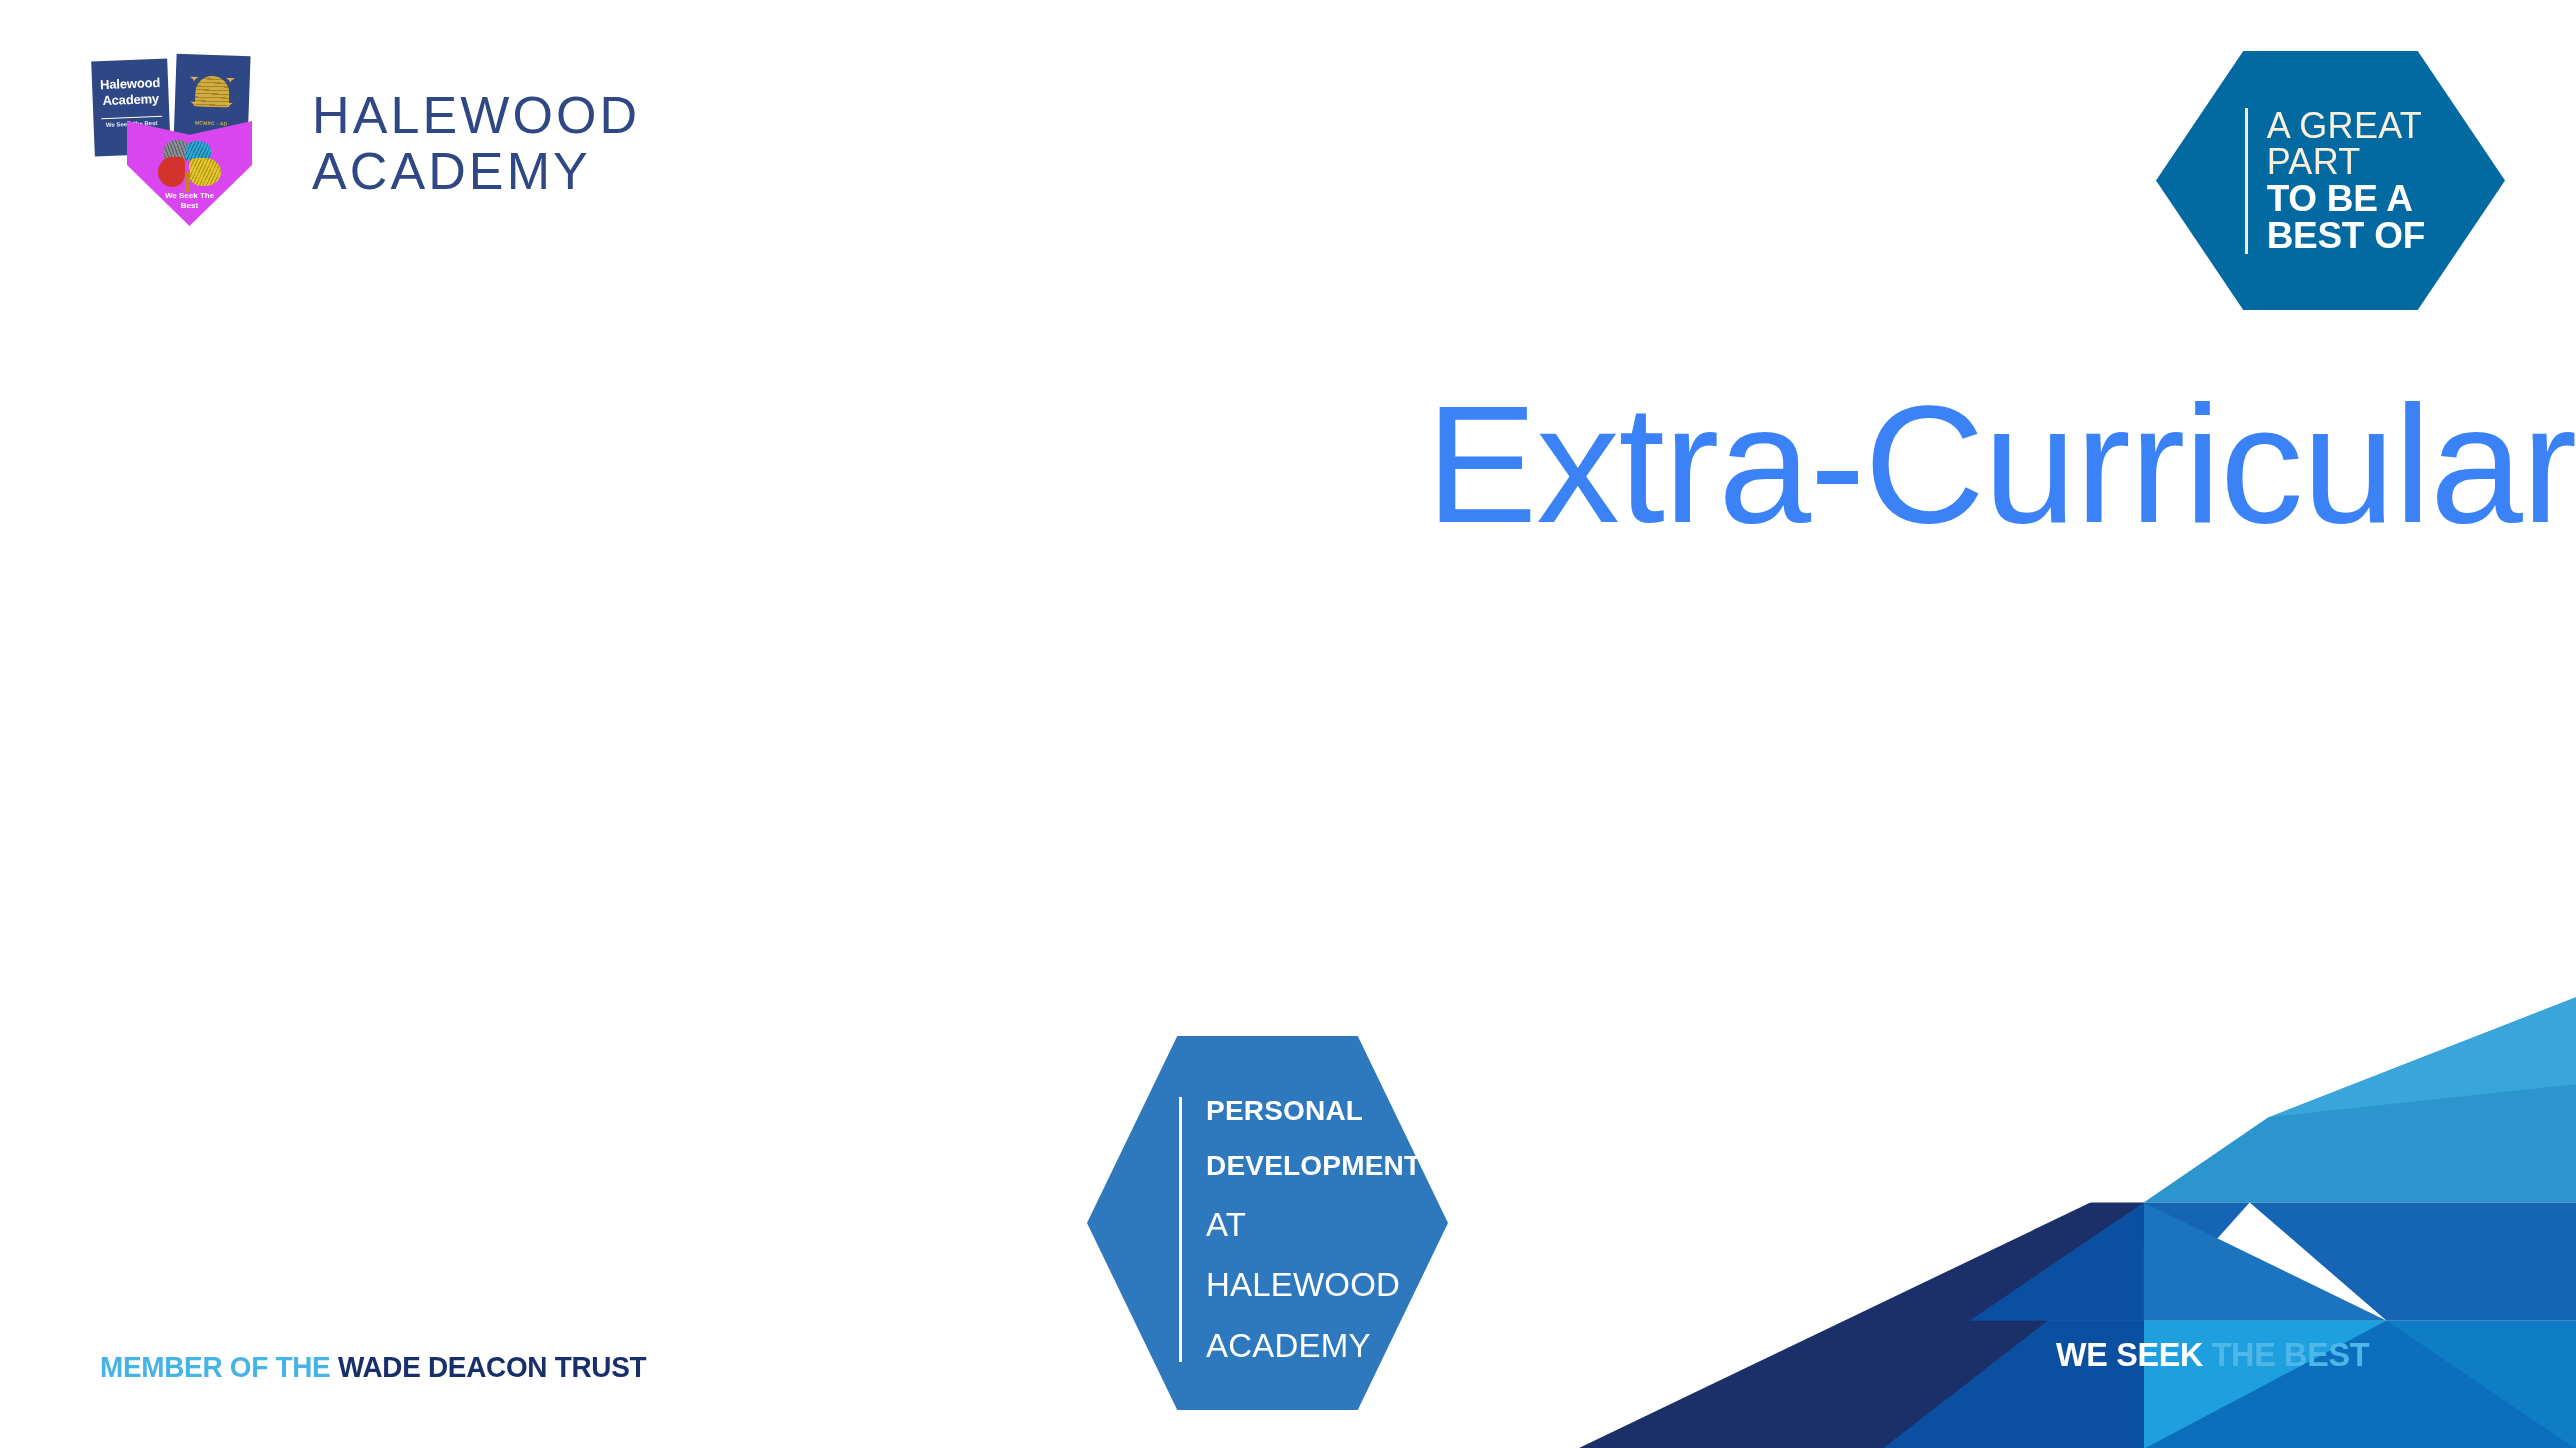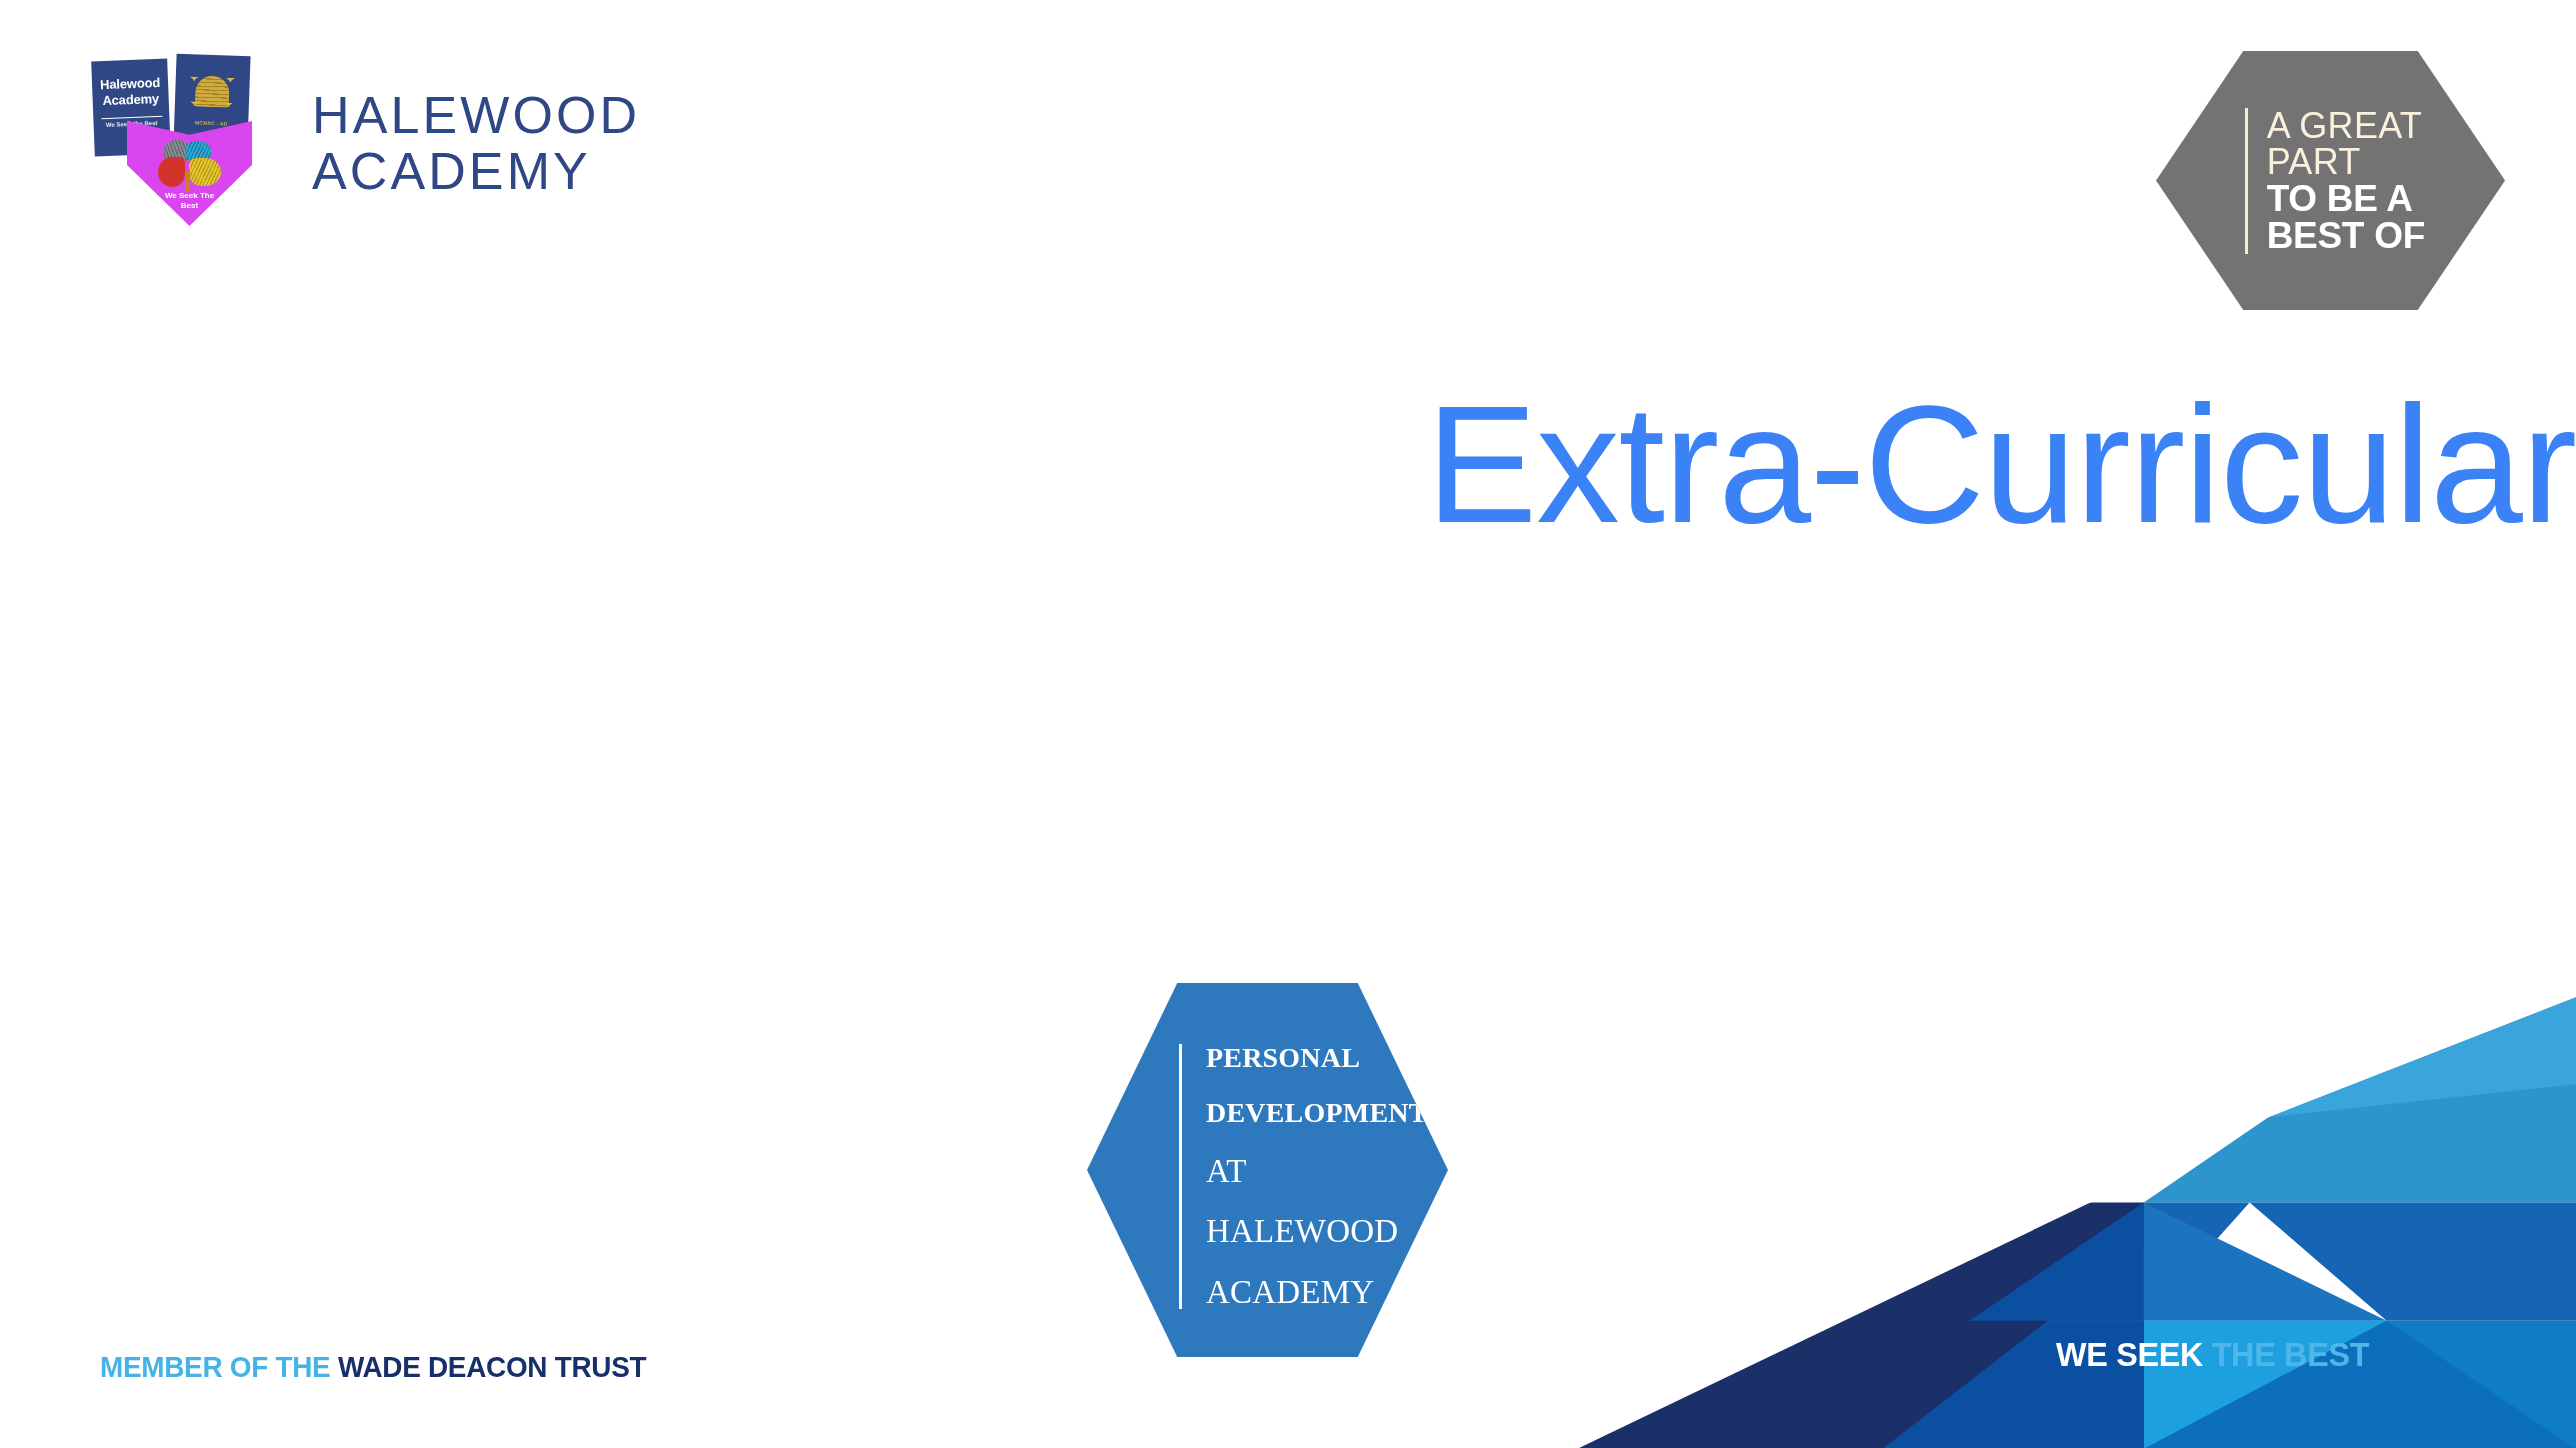--- a/index.html
+++ b/index.html
@@ -172,21 +172,21 @@
   }
   .wordmark div { white-space: nowrap; }
 
   
   .hex-orange {
     position: absolute;
     left: 2156px;
     top: 51px;
     width: 349px;
     height: 259px;
-    background: #737373;
+    background: #0369a1;
     clip-path: polygon(25% 0%, 75% 0%, 100% 50%, 75% 100%, 25% 100%, 0% 50%);
   }
   .hex-orange-inner {
     position: absolute;
     left: 89px;
     top: 57px;
     padding-left: 18.7px;
     border-left: 3.7px solid #F6EBD5;
     line-height: 1.0;
   }
@@ -215,26 +215,25 @@
     font-weight: 500;
     line-height: 1.08;
     letter-spacing: -1.2px;
   }
   .title div { white-space: nowrap; }
 
   
   .hex-blue {
     position: absolute;
     left: 1087px;
-    top: 983px;
+    top: 1036px;
     width: 361px;
     height: 374px;
     background: #2E78BE;
     clip-path: polygon(25% 0%, 75% 0%, 100% 50%, 75% 100%, 25% 100%, 0% 50%);
-    font-family: Liberation Serif, serif;
   }
   .hex-blue-inner {
     position: absolute;
     left: 92px;
     top: 61px;
     padding-left: 24px;
     border-left: 3.7px solid #ffffff;
     color: #ffffff;
     line-height: 1.0;
   }

